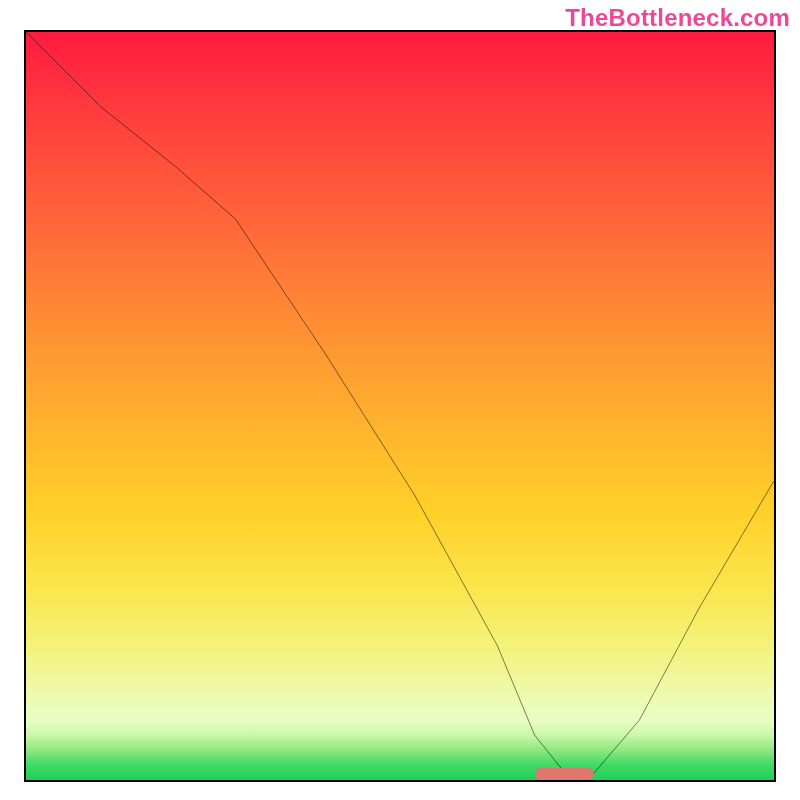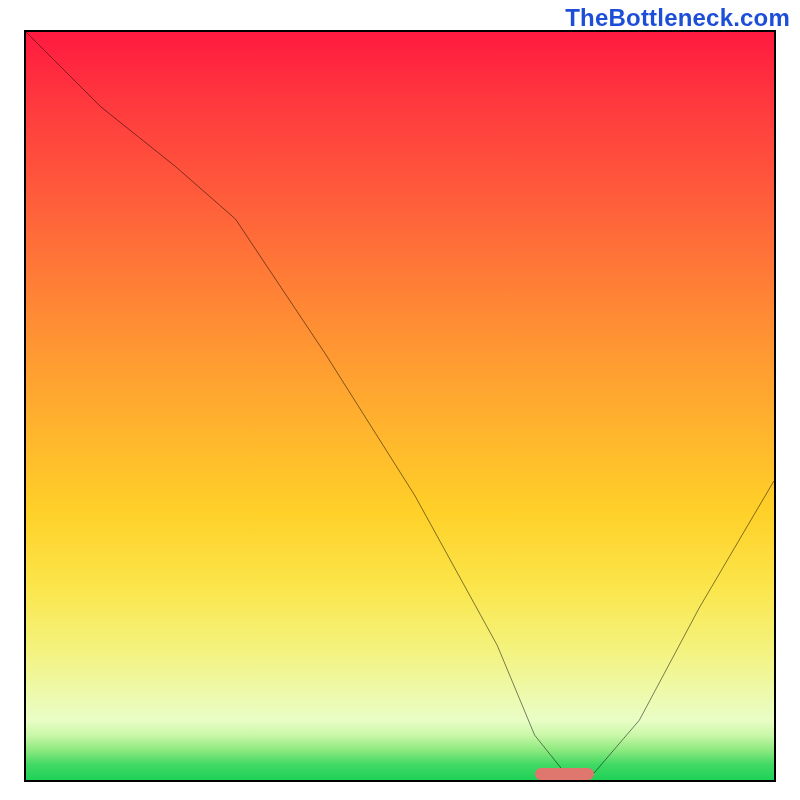--- a/index.html
+++ b/index.html
@@ -13,21 +13,21 @@
   }
   .wrap {
     position: relative;
     width: 800px;
     height: 800px;
   }
   .watermark {
     position: absolute;
     top: 4px;
     right: 10px;
-    color: #1d4ed8;
+    color: #ec4899;
     font-weight: 600;
     font-size: 24px;
     letter-spacing: 0.2px;
     z-index: 10;
   }
   .frame {
     position: absolute;
     left: 24px;
     top: 30px;
     width: 752px;

